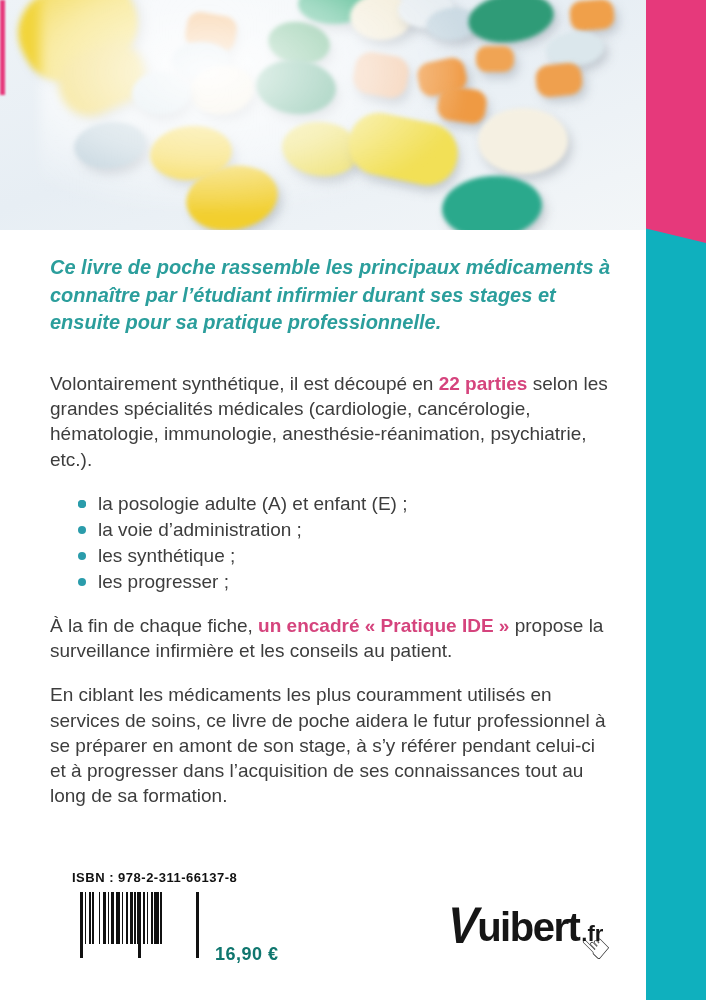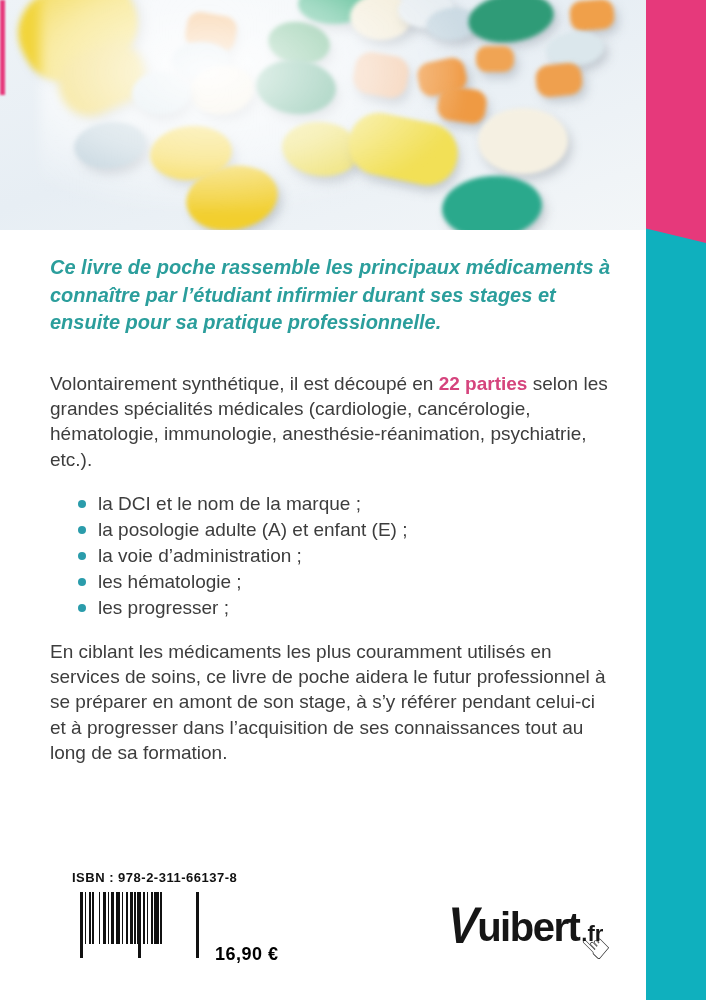--- a/index.html
+++ b/index.html
@@ -35,21 +35,21 @@
   
   .footer{position:absolute;left:0;top:868px;width:646px;height:120px;}
   .isbn{position:absolute;left:72px;top:2px;font-size:13px;font-weight:700;color:#111;
         font-family:"Liberation Sans","DejaVu Sans",sans-serif;letter-spacing:.5px;}
   .barcode{position:absolute;left:72px;top:22px;width:132px;height:76px;}
   .bars{position:absolute;left:8px;top:2px;height:52px;display:flex;}
   .bars div{height:100%;}
   .guard{position:absolute;top:2px;width:3px;height:66px;background:#111;}
   .bdigits{position:absolute;left:0;bottom:2px;font-family:"DejaVu Sans Mono","Liberation Mono",monospace;
            font-size:14px;color:#111;letter-spacing:2px;background:#fff;padding-right:2px;}
-  .price{position:absolute;left:215px;top:76px;font-size:18px;font-weight:700;color:#000000;letter-spacing:.5px;}
+  .price{position:absolute;left:215px;top:76px;font-size:18px;font-weight:700;color:#0f766e;letter-spacing:.5px;}
   .logo{position:absolute;left:448px;top:30px;color:#161616;white-space:nowrap;}
   .logo .word{font-size:40px;font-weight:700;letter-spacing:-1.5px;}
   .logo .v{display:inline-block;transform:skewX(-12deg) scaleY(1.12);font-size:46px;}
   .logo .fr{font-size:22px;font-weight:700;margin-left:2px;}
   .hand{position:absolute;left:132px;top:28px;font-size:34px;color:#161616;
         font-family:"DejaVu Sans",sans-serif;transform:rotate(-135deg);display:inline-block;}
 </style>
 </head>
 <body>
 
@@ -93,27 +93,28 @@
   <div class="left-sliver"></div>
 
   <div class="card">
     <div class="text-col">
       <p class="intro">Ce livre de poche rassemble les principaux médicaments à connaître par l’étudiant infirmier durant ses stages et ensuite pour sa pratique professionnelle.</p>
 
       <p class="body"><span>Volontairement synthétique, il est découpé en </span><span class="hl">22 parties</span><span> selon les grandes spécialités médicales (cardiologie, cancérologie, hématologie, immunologie, anesthésie-réanimation, psychiatrie, etc.).</span></p>
 
 
       <ul class="features">
-        <li><span class="dot"></span><span>la DCI et le nom de la marque ;</span></li>
+        <li><span class="dot"></span></li>
         <li><span class="dot"></span><span>la posologie adulte (A) et enfant (E) ;</span></li>
         <li><span class="dot"></span><span>la voie d’administration ;</span></li>
-        <li><span class="dot"></span><span>les hématologie ;</span></li>
+        <li><span class="dot"></span><span>les synthétique ;</span></li>
         <li><span class="dot"></span><span>les progresser ;</span></li>
       </ul>
 
+      <p class="body"><span>À la fin de chaque fiche, </span><span class="hl">un encadré « Pratique IDE »</span><span> propose la surveillance infirmière et les conseils au patient.</span></p>
 
       <p class="body">En ciblant les médicaments les plus couramment utilisés en services de soins, ce livre de poche aidera le futur professionnel à se préparer en amont de son stage, à s’y référer pendant celui-ci et à progresser dans l’acquisition de ses connaissances tout au long de sa formation.</p>
     </div>
   </div>
 
   <div class="footer">
     <div class="isbn">ISBN : 978-2-311-66137-8</div>
     <div class="barcode">
       <div class="bars" id="bars">
           <div style="width: 3.1px; background: rgb(17, 17, 17);"></div>

